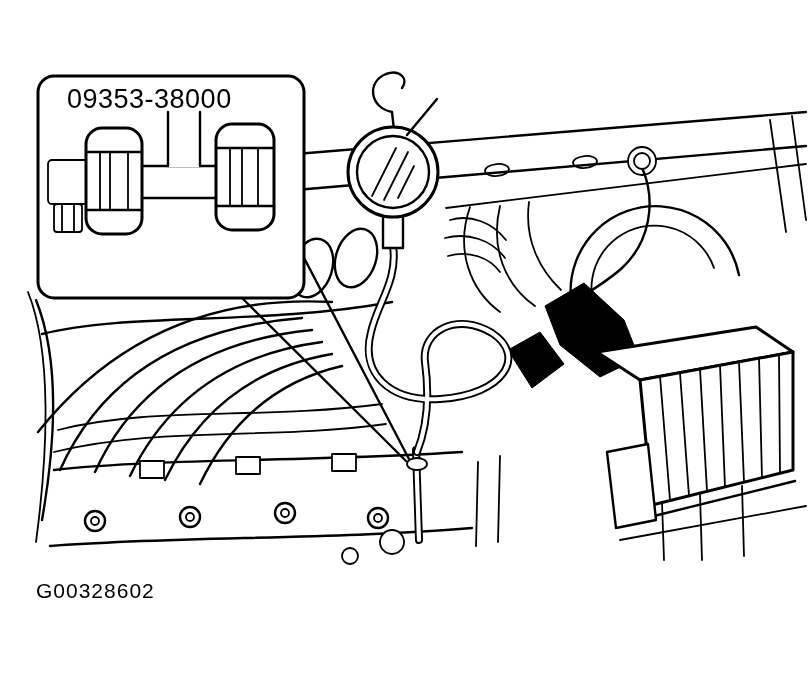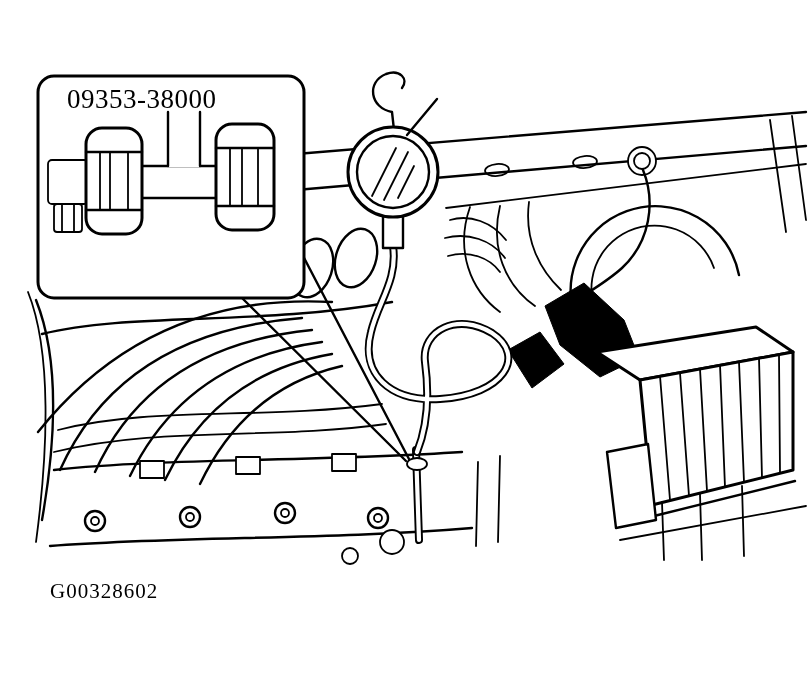--- a/index.html
+++ b/index.html
@@ -1,18 +1,18 @@
 <!DOCTYPE html>
 <html><head>
 <meta charset="utf-8">
 <style>
   html,body{margin:0;padding:0;background:#ffffff;}
   .stage{
     position:relative;width:809px;height:676px;background:#fff;overflow:hidden;
-    font-family:Liberation Serif, serif;color:#000;
+    font-family:Liberation Sans, sans-serif;color:#000;
   }
   .stage svg{position:absolute;left:0;top:0;}
   .label{position:absolute;white-space:nowrap;color:#000;}
   .part-number{font-size:27px;letter-spacing:0.5px;}
   .figure-id{font-size:21px;letter-spacing:1px;}
 
   
   .ln{fill:none;stroke:#000;stroke-width:2.4;stroke-linecap:round;stroke-linejoin:round;}
   .ln3{fill:none;stroke:#000;stroke-width:3;stroke-linejoin:round;}
   .thin{stroke-width:1.8;}
@@ -182,15 +182,15 @@
         <path class="ln thin" d="M 230,148 L 230,206"></path>
         <path class="ln thin" d="M 242,148 L 242,206"></path>
         <path class="ln thin" d="M 258,148 L 258,206"></path>
       </g>
     </g>
   </svg>
 
   <div class="label part-number" style="left:67px;top:84px;">09353-38000</div>
 
 
-  <div class="label figure-id" style="left:50px;top:579px;">G00328602</div>
+  <div class="label figure-id" style="left:36px;top:579px;">G00328602</div>
 
 </div>
 
 </body></html>

